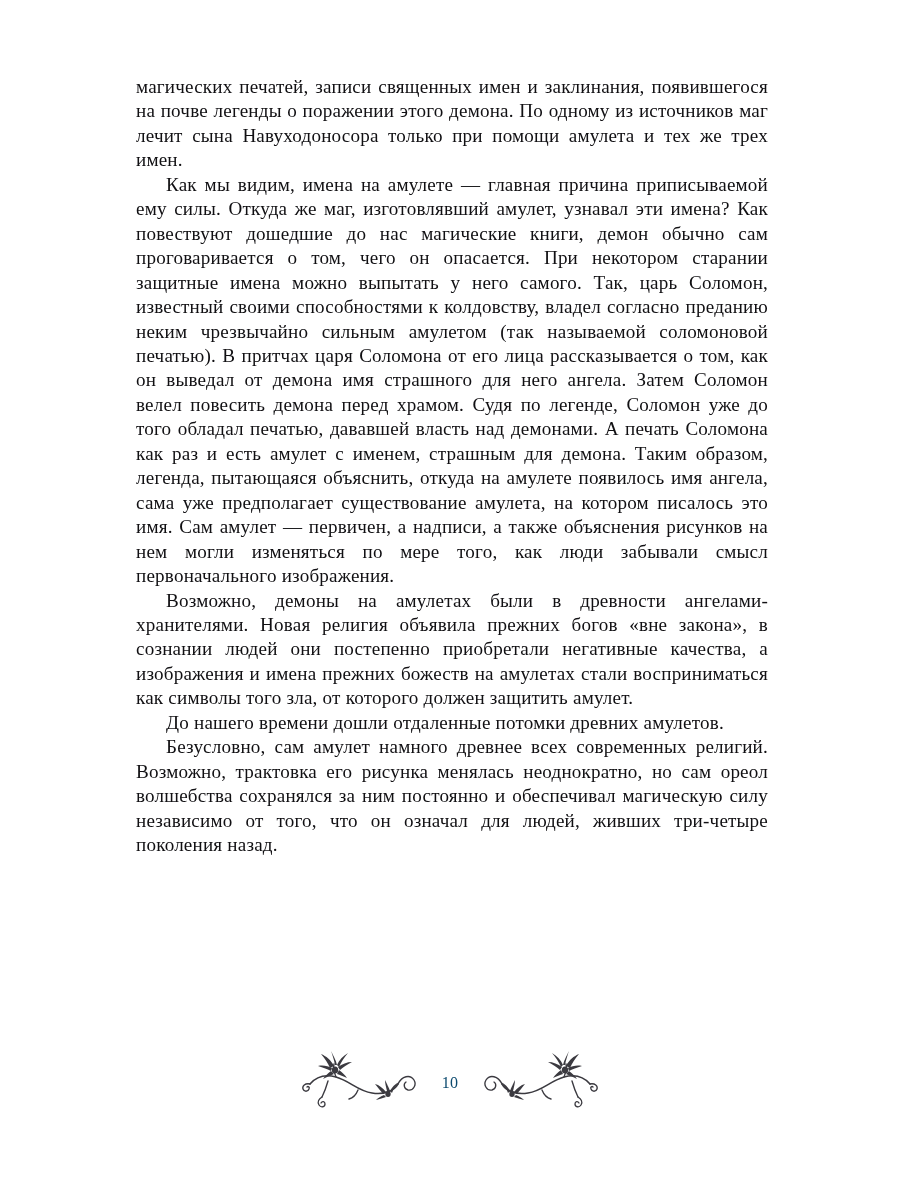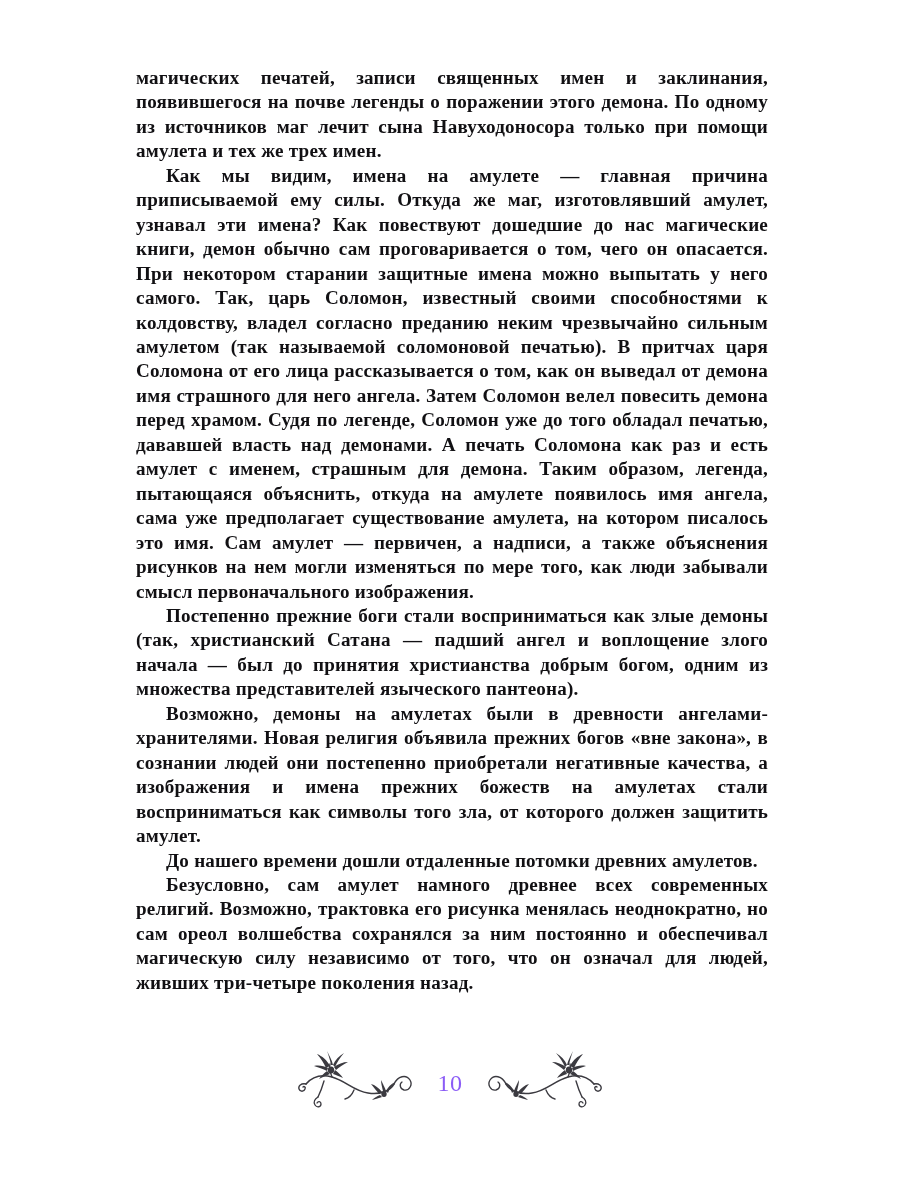--- a/index.html
+++ b/index.html
@@ -18,23 +18,22 @@
 
   .page {
     position: absolute;
     inset: 0;
     background: #ffffff;
   }
 
   .text-column {
     position: absolute;
     left: 136px;
-    top: 66px;
+    top: 75px;
     width: 632px;
-    font-weight: bold;
   }
 
   .para {
     margin: 0;
     text-align: justify;
     text-justify: inter-word;
     font-size: 19.1px;
     line-height: 24.45px;
     color: #111013;
     letter-spacing: 0.01em;
@@ -64,38 +63,37 @@
     width: 130px;
     height: 62px;
     flex: 0 0 auto;
   }
   .ornament.right {
     transform: scaleX(-1);
   }
 
   .page-number {
     font-family: "Liberation Serif", "DejaVu Serif", serif;
-    font-size: 24px;
-    color: #8b5cf6;
+    font-size: 16px;
+    color: #0c4a6e;
     padding: 0 14px;
     line-height: 1;
     position: relative;
     top: 2px;
     letter-spacing: 0.02em;
   }
 </style>
 </head>
 <body>
 
 <div class="page">
 
   <div class="text-column">
     <p class="para">магических печатей, записи священных имен и заклинания, появившегося на почве легенды о поражении этого демона. По одному из источников маг лечит сына Навуходоносора только при помощи амулета и тех же трех имен.</p>
     <p class="para indent">Как мы видим, имена на амулете — главная причина приписываемой ему силы. Откуда же маг, изготовлявший амулет, узнавал эти имена? Как повествуют дошедшие до нас магические книги, демон обычно сам проговаривается о том, чего он опасается. При некотором старании защитные имена можно выпытать у него самого. Так, царь Соломон, известный своими способностями к колдовству, владел согласно преданию неким чрезвычайно сильным амулетом (так называемой соломоновой печатью). В притчах царя Соломона от его лица рассказывается о том, как он выведал от демона имя страшного для него ангела. Затем Соломон велел повесить демона перед храмом. Судя по легенде, Соломон уже до того обладал печатью, дававшей власть над демонами. А печать Соломона как раз и есть амулет с именем, страшным для демона. Таким образом, легенда, пытающаяся объяснить, откуда на амулете появилось имя ангела, сама уже предполагает существование амулета, на котором писалось это имя. Сам амулет — первичен, а надписи, а также объяснения рисунков на нем могли изменяться по мере того, как люди забывали смысл первоначального изображения.</p>
-    <p class="para indent">Постепенно прежние боги стали восприниматься как злые демоны (так, христианский Сатана — падший ангел и воплощение злого начала — был до принятия христианства добрым богом, одним из множества представителей языческого пантеона).</p>
     <p class="para indent">Возможно, демоны на амулетах были в древности ангелами-хранителями. Новая религия объявила прежних богов «вне закона», в сознании людей они постепенно приобретали негативные качества, а изображения и имена прежних божеств на амулетах стали восприниматься как символы того зла, от которого должен защитить амулет.</p>
     <p class="para indent">До нашего времени дошли отдаленные потомки древних амулетов.</p>
     <p class="para indent">Безусловно, сам амулет намного древнее всех современных религий. Возможно, трактовка его рисунка менялась неоднократно, но сам ореол волшебства сохранялся за ним постоянно и обеспечивал магическую силу независимо от того, что он означал для людей, живших три-четыре поколения назад.</p>
   </div>
 
   <div class="footer">
 
     <svg class="ornament" viewBox="0 0 130 62" aria-hidden="true">
       <g fill="none" stroke="#3b3a40" stroke-width="1.35" stroke-linecap="round">
 

